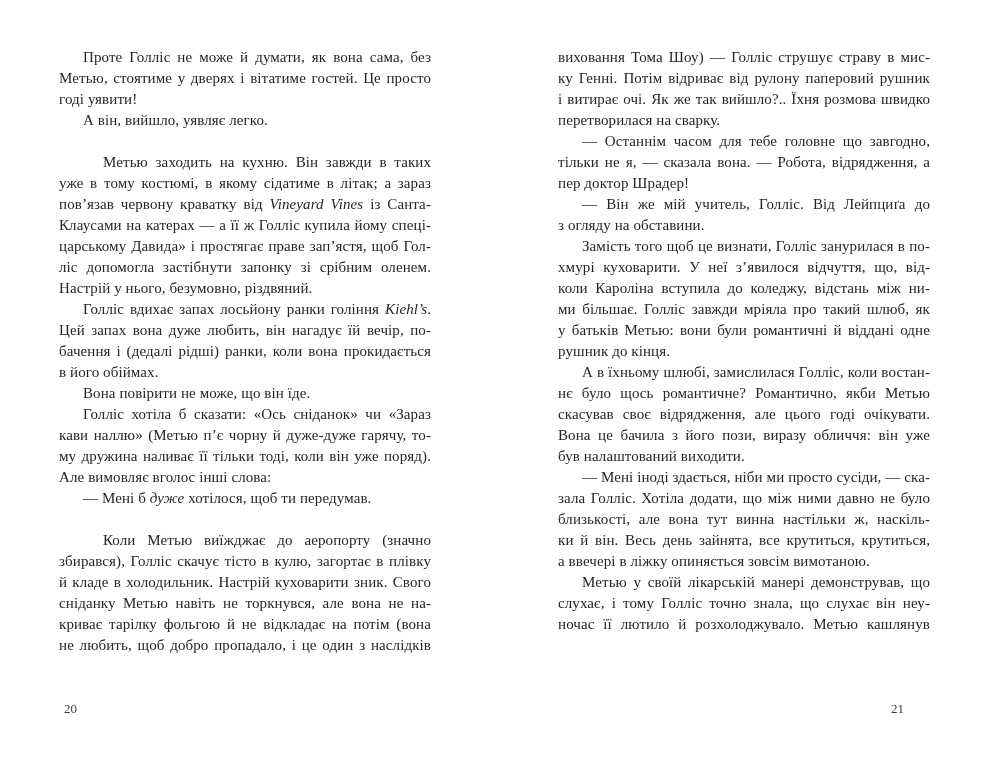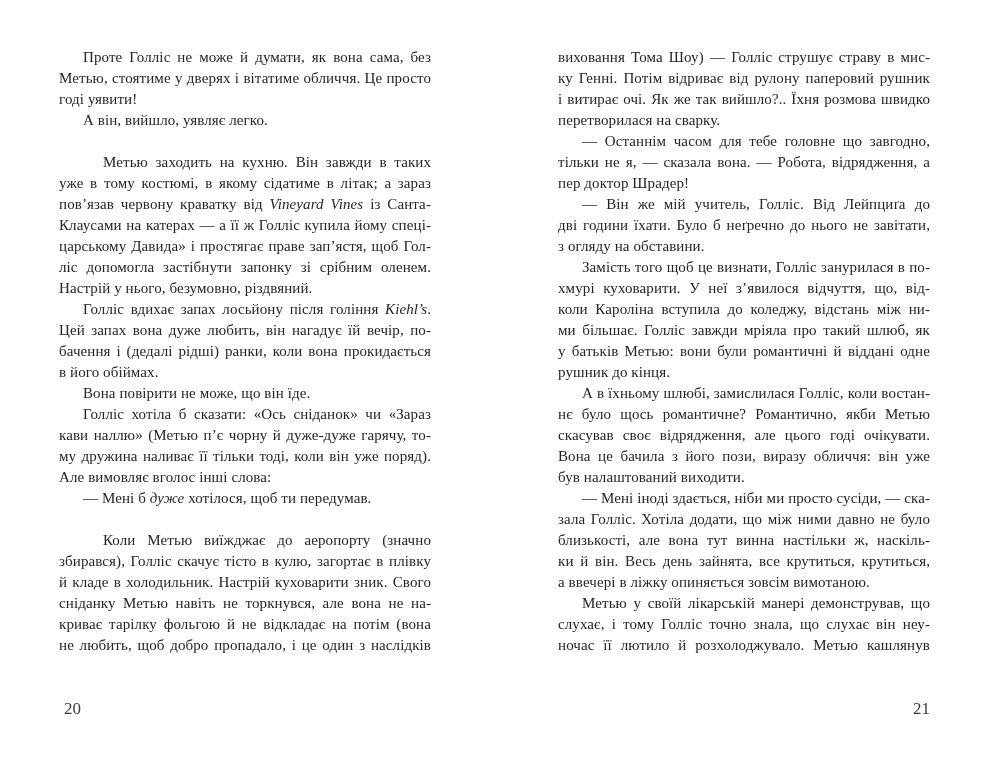--- a/index.html
+++ b/index.html
@@ -36,45 +36,45 @@
     height: 21px;
     overflow: hidden;
   }
   .line.end { text-align-last: left; }
   .line.indent { text-indent: 24px; }
   .line.gap { margin-top: 21px; margin-left: 44px; }
   .it { font-style: italic; }
   .page-number {
     position: absolute;
     top: 701px;
-    font-size: 17px;
+    font-size: 13px;
     line-height: 16px;
     color: #3c3c3c;
   }
   .pn-left  { left: 64px; }
-  .pn-right { left: 558px; width: 372px; text-align: right; }
+  .pn-right { left: 532px; width: 372px; text-align: right; }
 </style>
 </head>
 <body>
 
 <div class="spread">
 
   <div class="page-col left-col">
       <div class="line indent"><span>Проте Голліс не може й думати, як вона сама, без</span></div>
-      <div class="line"><span>Метью, стоятиме у дверях і вітатиме обличчя. Це просто</span></div>
+      <div class="line"><span>Метью, стоятиме у дверях і вітатиме гостей. Це просто</span></div>
       <div class="line end"><span>годі уявити!</span></div>
       <div class="line indent end"><span>А він, вийшло, уявляє легко.</span></div>
       <div class="line gap"><span>Метью заходить на кухню. Він завжди в таких випадках</span></div>
       <div class="line"><span>уже в тому костюмі, в якому сідатиме в літак; а зараз</span></div>
       <div class="line"><span>пов’язав червону краватку від </span><span class="it">Vineyard Vines</span><span> із Санта-</span></div>
       <div class="line"><span>Клаусами на катерах — а її ж Голліс купила йому спеці-</span></div>
       <div class="line"><span>царському Давида» і простягає праве зап’ястя, щоб Гол-</span></div>
       <div class="line"><span>ліс допомогла застібнути запонку зі срібним оленем.</span></div>
       <div class="line end"><span>Настрій у нього, безумовно, різдвяний.</span></div>
-      <div class="line indent"><span>Голліс вдихає запах лосьйону після гоління </span><span class="it">Kiehl’s</span><span>.</span></div>
+      <div class="line indent"><span>Голліс вдихає запах лосьйону ранки гоління </span><span class="it">Kiehl’s</span><span>.</span></div>
       <div class="line"><span>Цей запах вона дуже любить, він нагадує їй вечір, по-</span></div>
       <div class="line"><span>бачення і (дедалі рідші) ранки, коли вона прокидається</span></div>
       <div class="line end"><span>в його обіймах.</span></div>
       <div class="line indent end"><span>Вона повірити не може, що він їде.</span></div>
       <div class="line indent"><span>Голліс хотіла б сказати: «Ось сніданок» чи «Зараз тобі</span></div>
       <div class="line"><span>кави наллю» (Метью п’є чорну й дуже-дуже гарячу, то-</span></div>
       <div class="line"><span>му дружина наливає її тільки тоді, коли він уже поряд).</span></div>
       <div class="line end"><span>Але вимовляє вголос інші слова:</span></div>
       <div class="line indent end"><span>— Мені б </span><span class="it">дуже</span><span> хотілося, щоб ти передумав.</span></div>
       <div class="line gap"><span>Коли Метью виїжджає до аеропорту (значно пізніше, ніж</span></div>
@@ -87,21 +87,20 @@
 
   <div class="page-col right-col">
       <div class="line"><span>виховання Тома Шоу) — Голліс струшує страву в мис-</span></div>
       <div class="line"><span>ку Генні. Потім відриває від рулону паперовий рушник</span></div>
       <div class="line"><span>і витирає очі. Як же так вийшло?.. Їхня розмова швидко</span></div>
       <div class="line end"><span>перетворилася на сварку.</span></div>
       <div class="line indent"><span>— Останнім часом для тебе головне що завгодно,</span></div>
       <div class="line"><span>тільки не я, — сказала вона. — Робота, відрядження, а те-</span></div>
       <div class="line end"><span>пер доктор Шрадер!</span></div>
       <div class="line indent"><span>— Він же мій учитель, Голліс. Від Лейпциґа до Берліна</span></div>
-      <div class="line"><span>дві години їхати. Було б неґречно до нього не завітати,</span></div>
       <div class="line end"><span>з огляду на обставини.</span></div>
       <div class="line indent"><span>Замість того щоб це визнати, Голліс занурилася в по-</span></div>
       <div class="line"><span>хмурі куховарити. У неї з’явилося відчуття, що, від-</span></div>
       <div class="line"><span>коли Кароліна вступила до коледжу, відстань між ни-</span></div>
       <div class="line"><span>ми більшає. Голліс завжди мріяла про такий шлюб, як</span></div>
       <div class="line"><span>у батьків Метью: вони були романтичні й віддані одне</span></div>
       <div class="line end"><span>рушник до кінця.</span></div>
       <div class="line indent"><span>А в їхньому шлюбі, замислилася Голліс, коли востан-</span></div>
       <div class="line"><span>нє було щось романтичне? Романтично, якби Метью</span></div>
       <div class="line"><span>скасував своє відрядження, але цього годі очікувати.</span></div>

